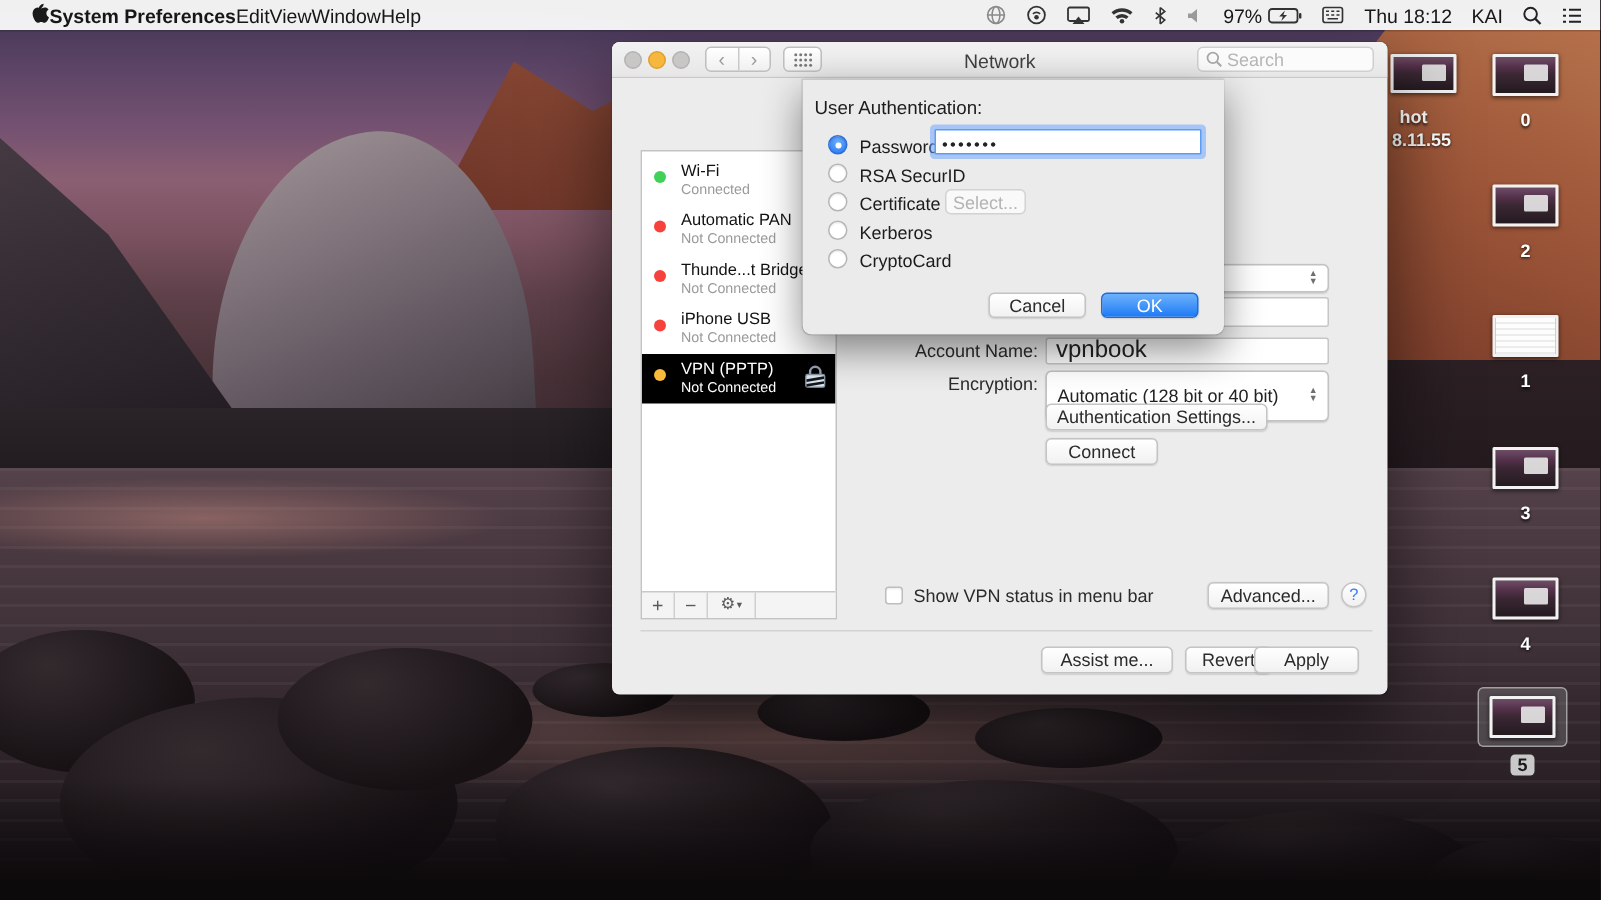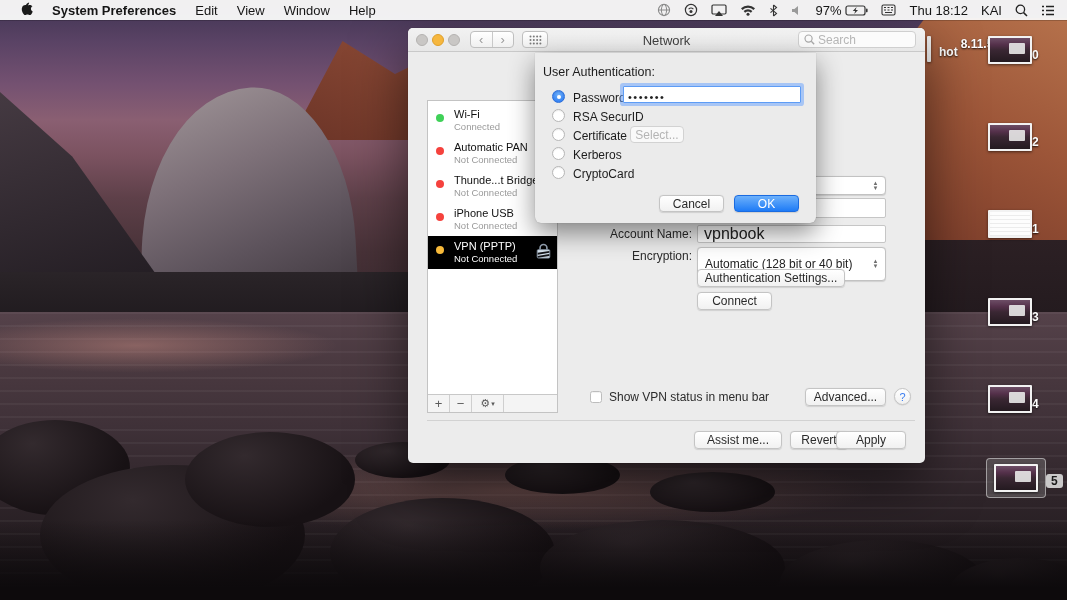--- a/index.html
+++ b/index.html
@@ -22,29 +22,29 @@
     background:
       repeating-linear-gradient(180deg,rgba(255,255,255,0.045) 0 2px,rgba(255,255,255,0) 2px 13px),
       linear-gradient(180deg,#55424a 0%,#4a3940 18%,#3f3138 40%,#2e2429 65%,#1c1619 100%)}
   .glow1{position:absolute;left:0;top:318px;width:340px;height:55px;background:radial-gradient(ellipse at 40% 50%,rgba(219,152,140,.42),rgba(219,152,140,0) 70%)}
   .glow2{position:absolute;left:150px;top:450px;width:720px;height:80px;background:radial-gradient(ellipse at 50% 50%,rgba(205,140,125,.30),rgba(205,140,125,0) 72%)}
   .rock{position:absolute;border-radius:50%;background:radial-gradient(ellipse at 35% 25%,#332a2e,#171114 70%)}
   .vignette{position:absolute;left:0;top:520px;width:1067px;height:80px;background:linear-gradient(180deg,rgba(13,10,12,0),#0d0a0c 85%)}
 
   
   .menubar{position:absolute;left:0;top:0;width:1067px;height:20px;z-index:100;display:flex;align-items:center;justify-content:space-between;background:rgba(247,247,247,.97);box-shadow:0 1px 0 rgba(0,0,0,.18);font-size:13px;color:#161616}
-  .mb-left{display:flex;align-items:center;gap:19px;padding-left:20px}
+  .mb-left{display:flex;align-items:center;padding-left:20px}
   .mb-right{display:flex;align-items:center;gap:13px;padding-right:12px}
   .mb-app{font-weight:700}
   .mb-item{cursor:default}
   .mb-right svg{display:block}
   .batt{display:flex;align-items:center;gap:4px}
 
   
-  .desk-icon{position:absolute;width:58px;z-index:1;display:flex;flex-direction:row;align-items:center}
+  .desk-icon{position:absolute;width:58px;z-index:1;display:flex;flex-direction:column;align-items:center}
   .thumb{width:44px;height:28px;border:2px solid #f2f2f2;border-radius:1px;box-shadow:0 1px 3px rgba(0,0,0,.55);position:relative;background:linear-gradient(180deg,#6d4e66 0%,#54304a 28%,#3a2733 50%,#241a20 100%)}
   .thumb::after{content:"";position:absolute;right:5px;top:5px;width:16px;height:11px;background:#e9e9e9;opacity:.9;border-radius:1px}
   .thumb-light{background:repeating-linear-gradient(180deg,#fdfdfd 0 3px,#ececec 3px 4px)}
   .thumb-light::after{display:none}
   .dlabel{margin-top:9px;font-size:12px;font-weight:700;color:#fff;text-shadow:0 1px 2px rgba(0,0,0,.85)}
   #ic0{left:988px;top:36px}#ic1{left:988px;top:123px}#ic2{left:988px;top:210px}
   #ic3{left:988px;top:298px}#ic4{left:988px;top:385px}#ic5{left:986px;top:458px}
   .sel-box{padding:5px 7px;border:1px solid rgba(230,230,230,.55);background:rgba(150,150,150,.30);border-radius:4px}
   .sel-label{background:rgba(215,215,215,.92);color:#1a1a1a;text-shadow:none;border-radius:3px;padding:0 5px;margin-top:5px}
   #icp{left:925px;top:36px;width:60px;align-items:flex-start}

